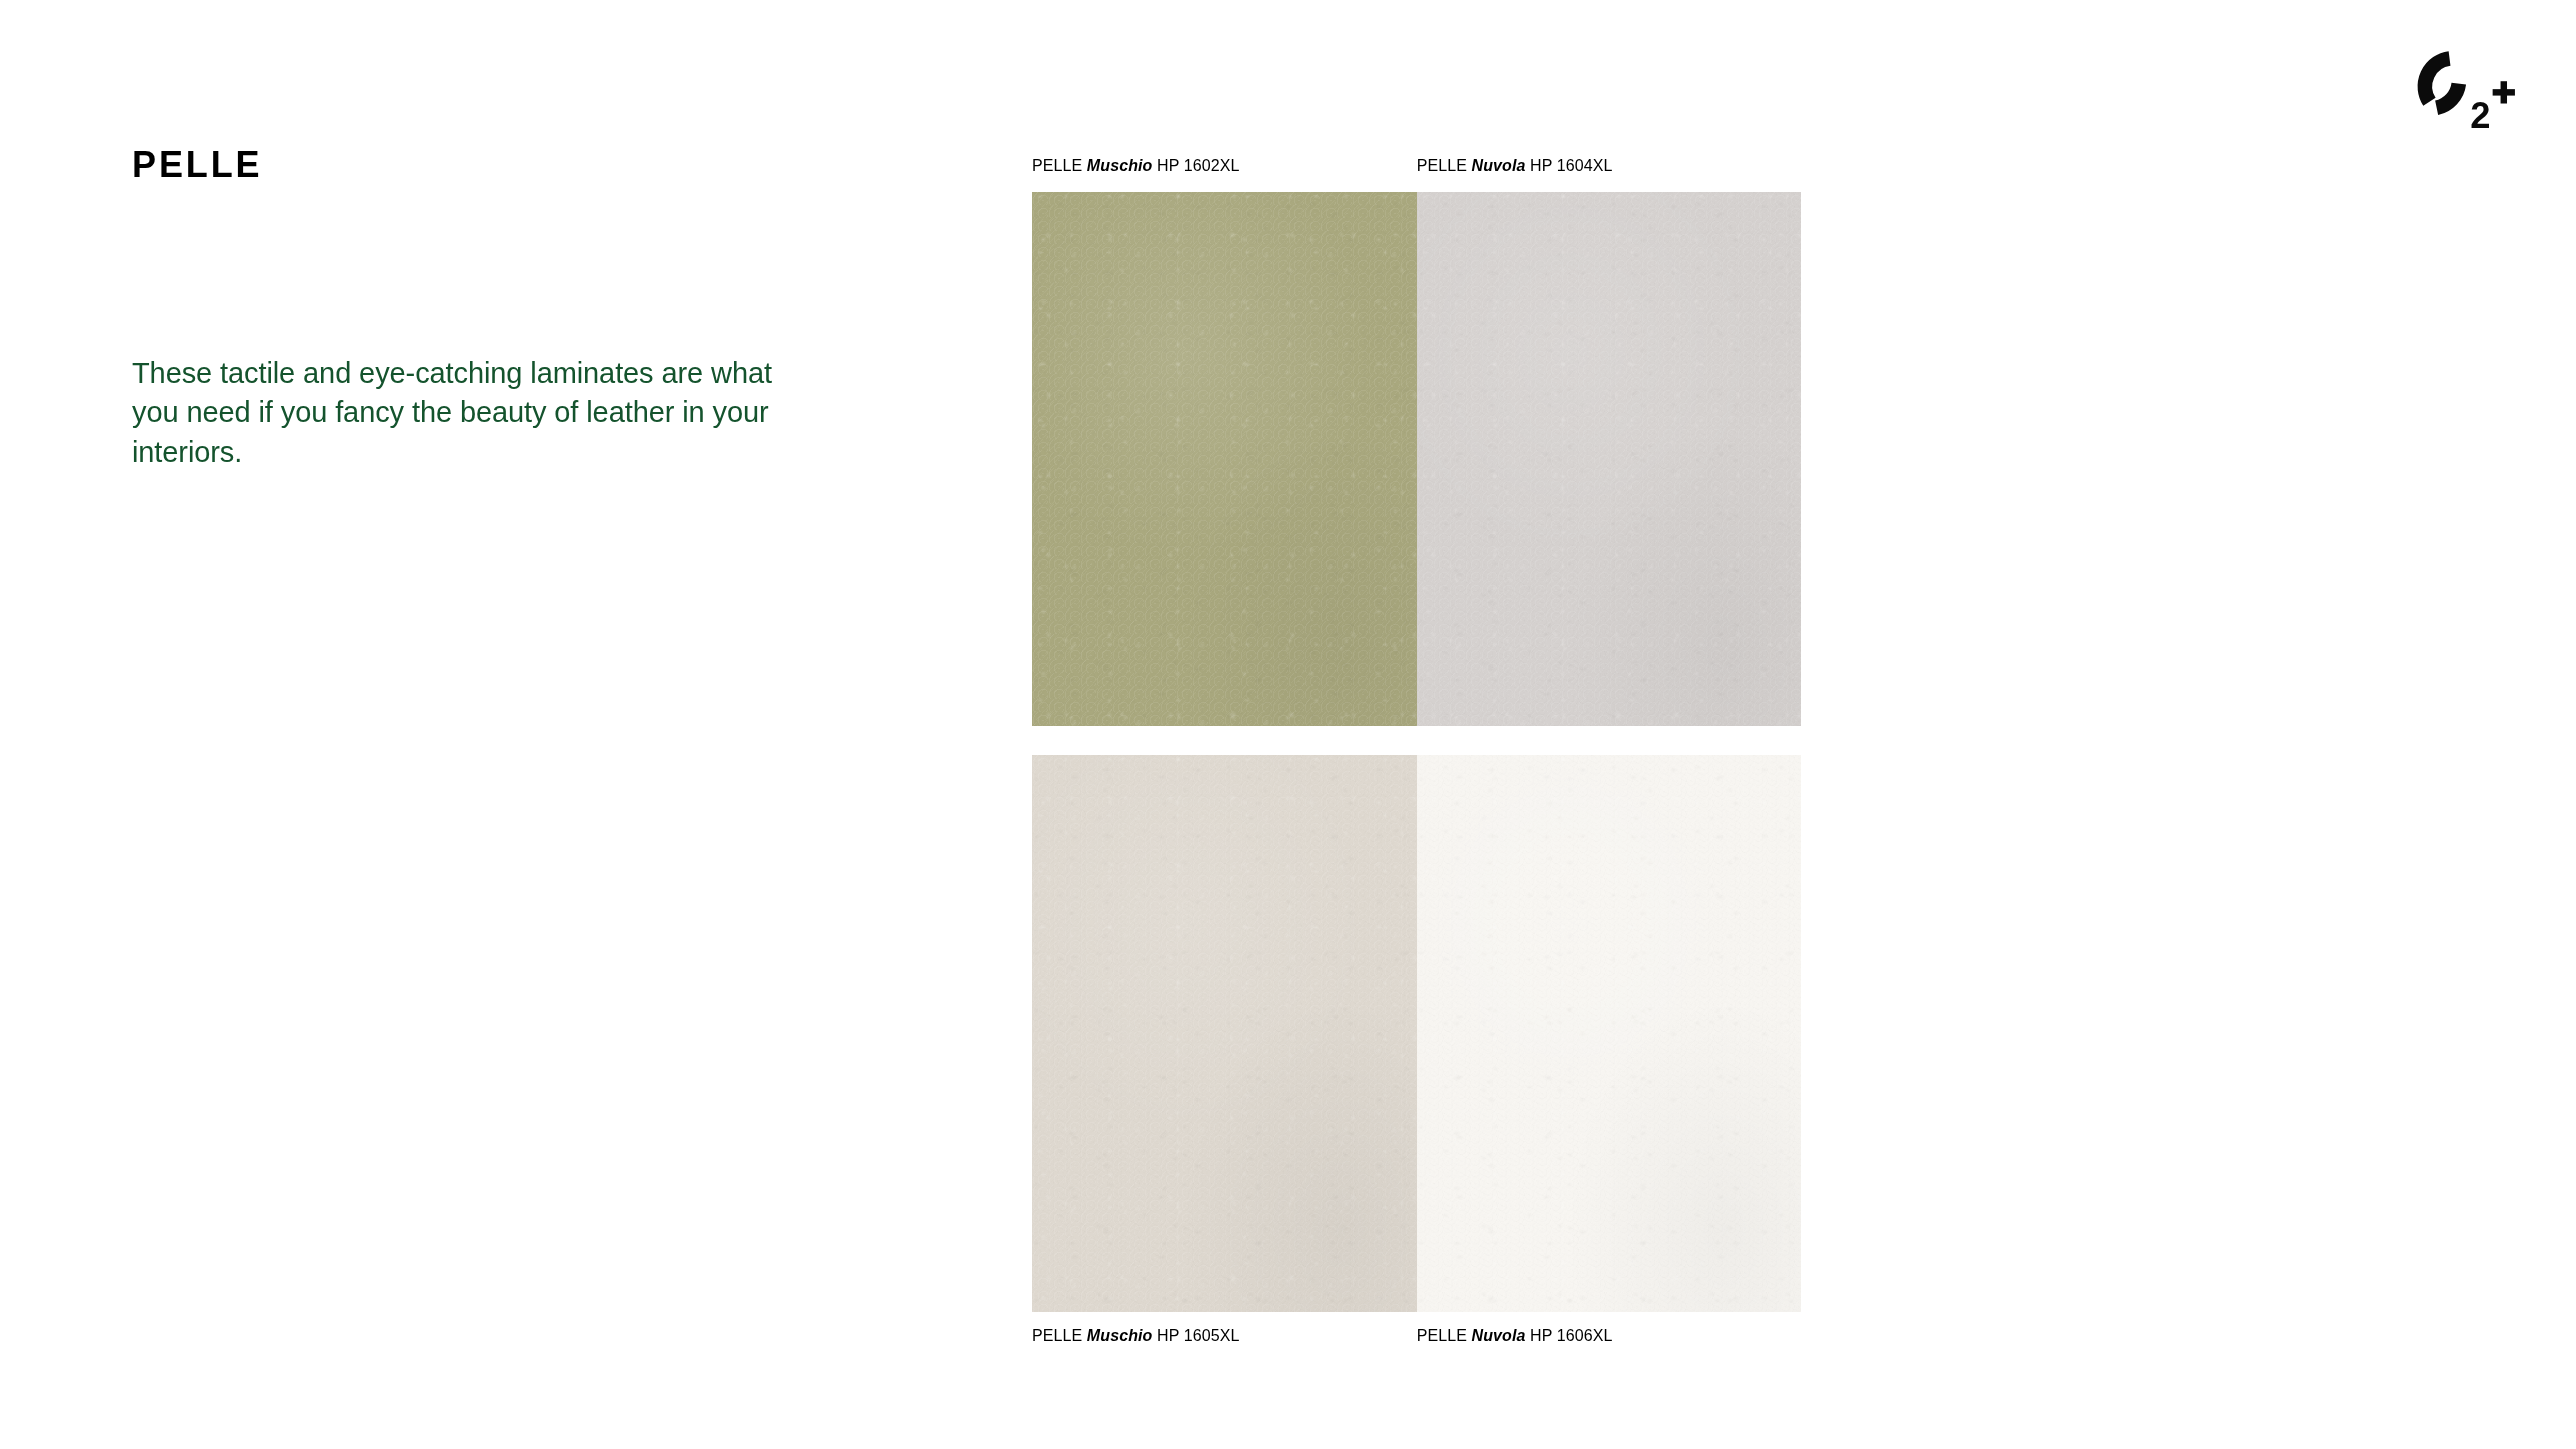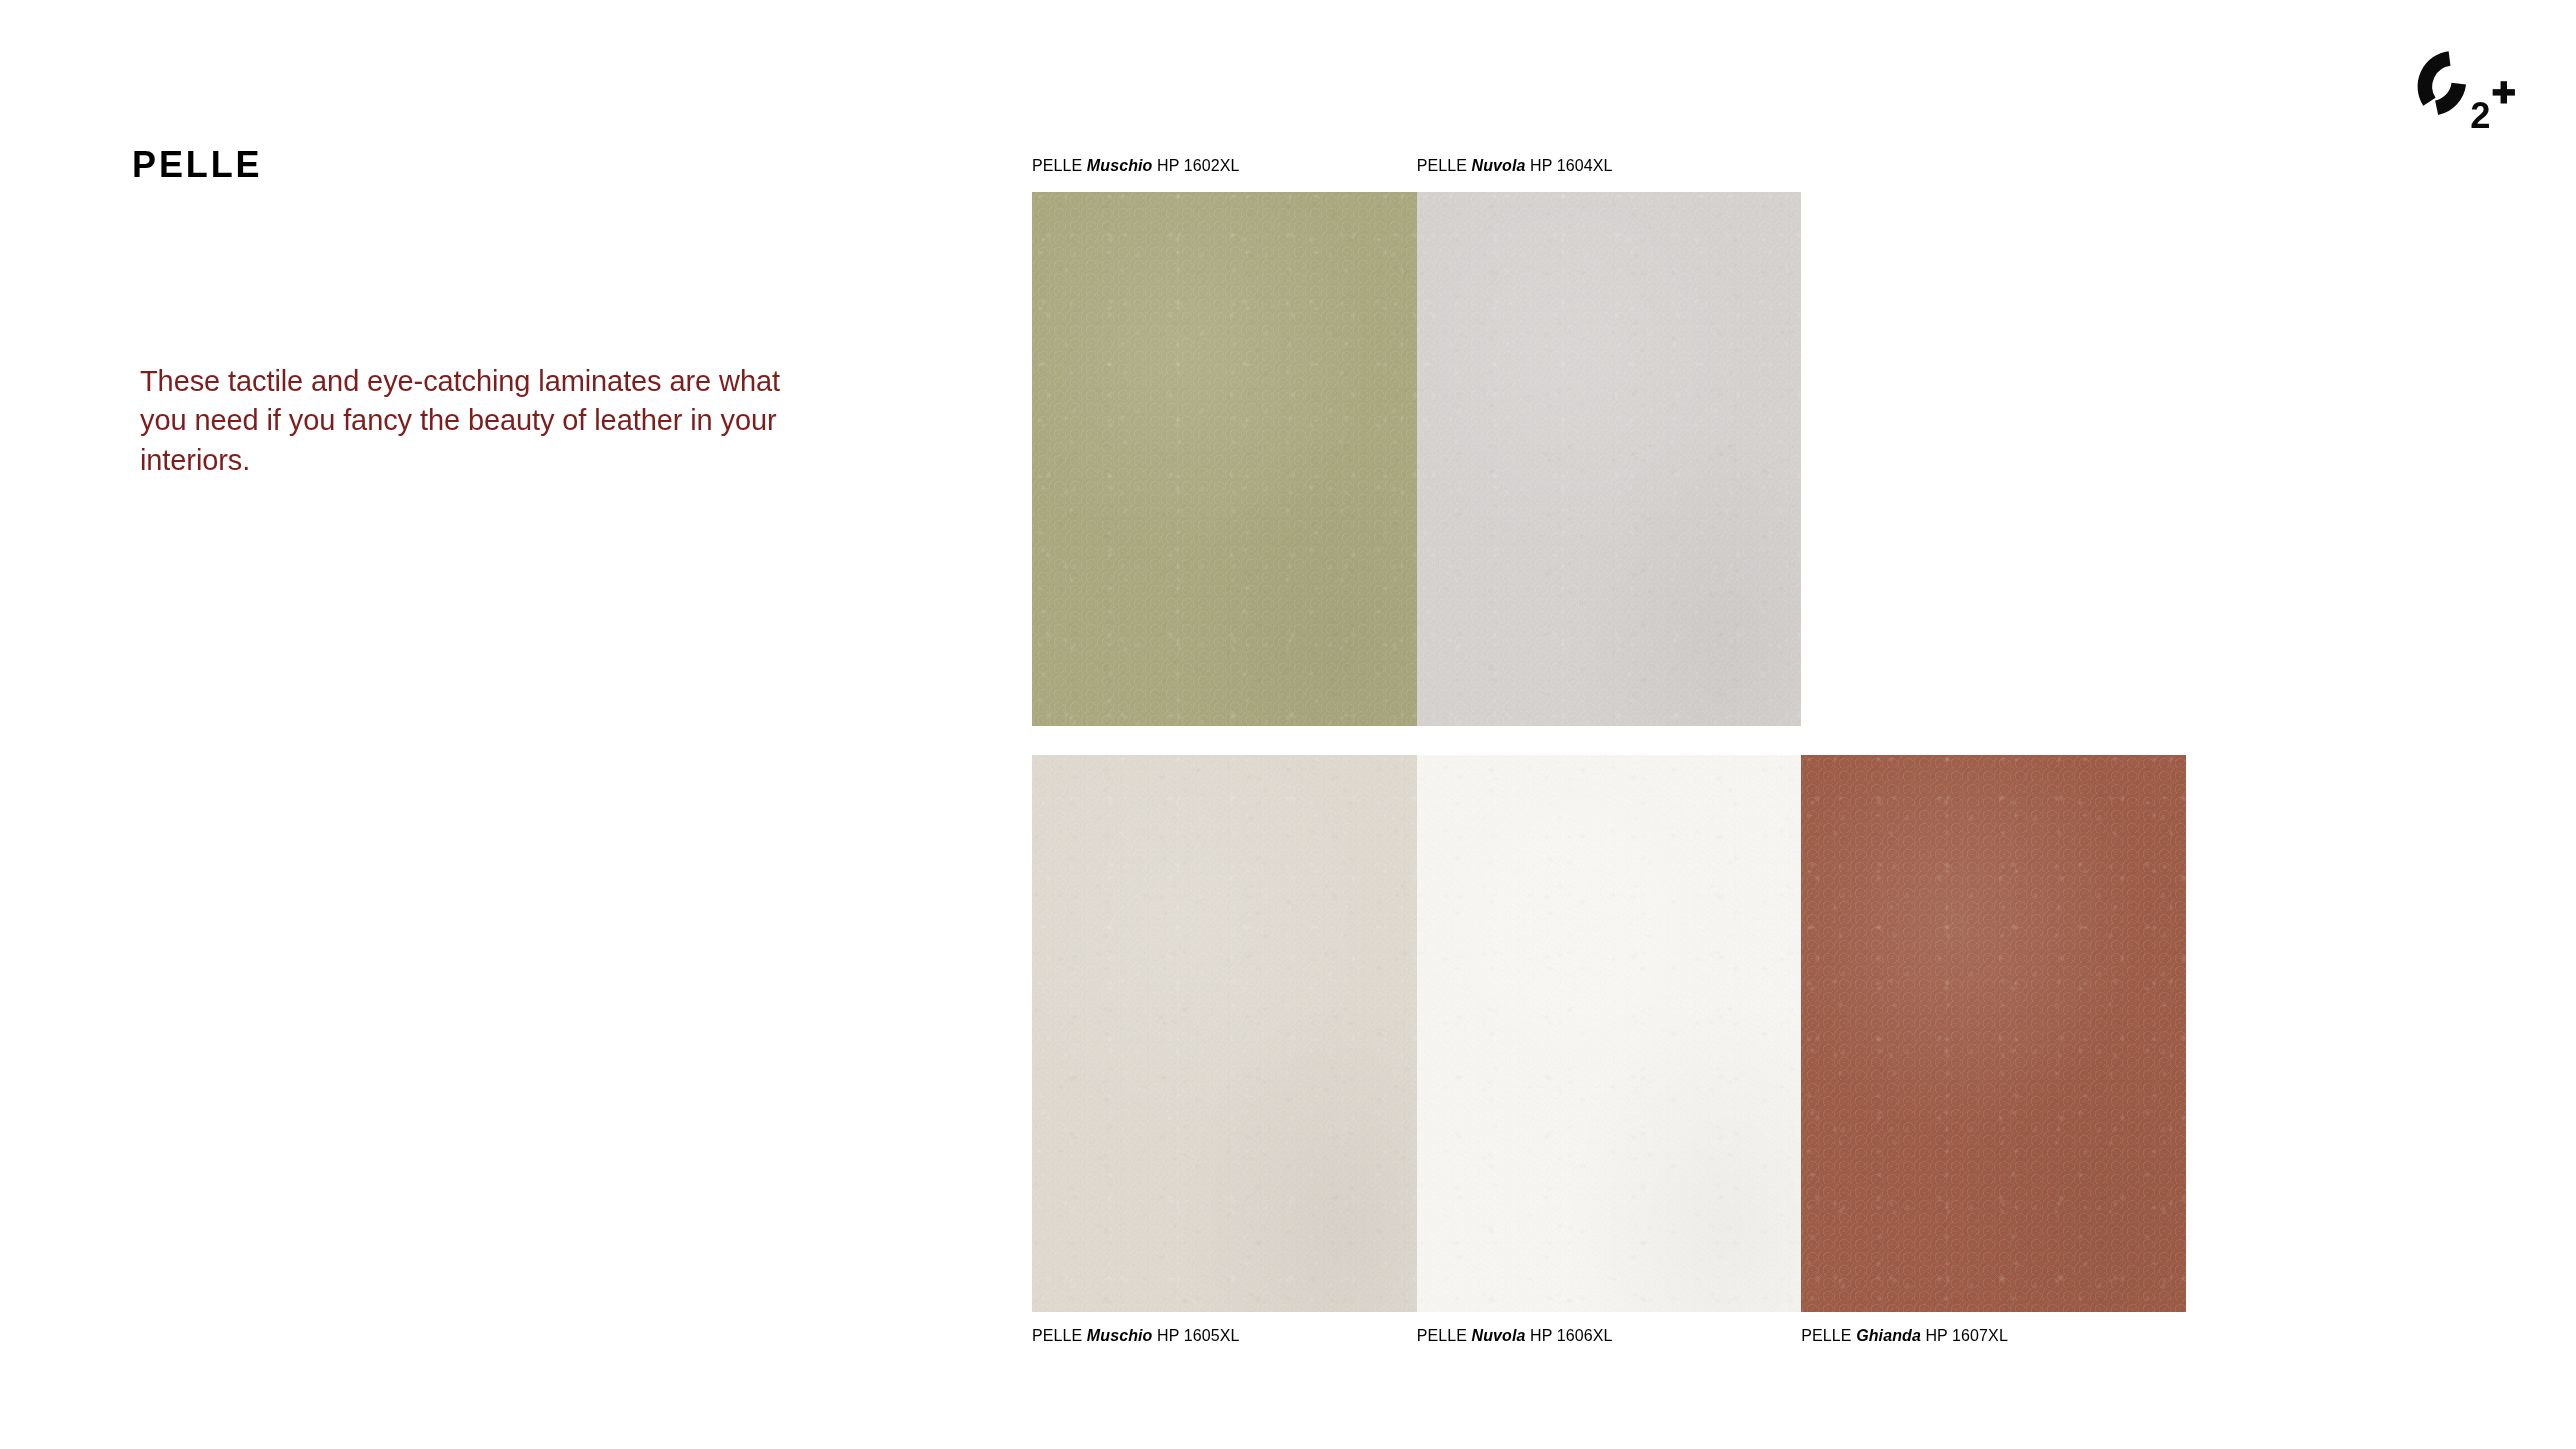--- a/index.html
+++ b/index.html
@@ -36,29 +36,29 @@
   }
   .page-title {
     font-size: 36px;
     font-weight: 700;
     letter-spacing: 2.9px;
     color: #000000;
     line-height: 1;
     margin: 0;
   }
   .intro-text {
-    margin: 8px;
+    margin: 0;
     position: absolute;
     top: 207px;
     left: 0;
     width: 688px;
     font-size: 29px;
     font-weight: 400;
     line-height: 1.36;
-    color: #7f1d1d;
+    color: #14532d;
     letter-spacing: -0.1px;
   }
 
   
   .swatch-grid {
     position: absolute;
     left: 1032px;
     top: 158px;
     width: 1154px;
   }
@@ -215,26 +215,16 @@
       <div class="swatch-chip" style="background-color: rgb(247, 245, 241);">
         <div class="grain"></div>
         <div class="grain-fine"></div>
         <div class="sheen"></div>
       </div>
       <div class="swatch-label">
         <span class="fam">PELLE</span> <span class="nm">Nuvola</span> <span class="code">HP 1606XL</span>
       </div>
     </div>
 
-    <div class="swatch">
-      <div class="swatch-chip" style="background-color: rgb(157, 92, 71);">
-        <div class="grain"></div>
-        <div class="grain-fine"></div>
-        <div class="sheen"></div>
-      </div>
-      <div class="swatch-label">
-        <span class="fam">PELLE</span> <span class="nm">Ghianda</span> <span class="code">HP 1607XL</span>
-      </div>
-    </div>
 
   </div>
 </div>
 
 
 </body></html>

